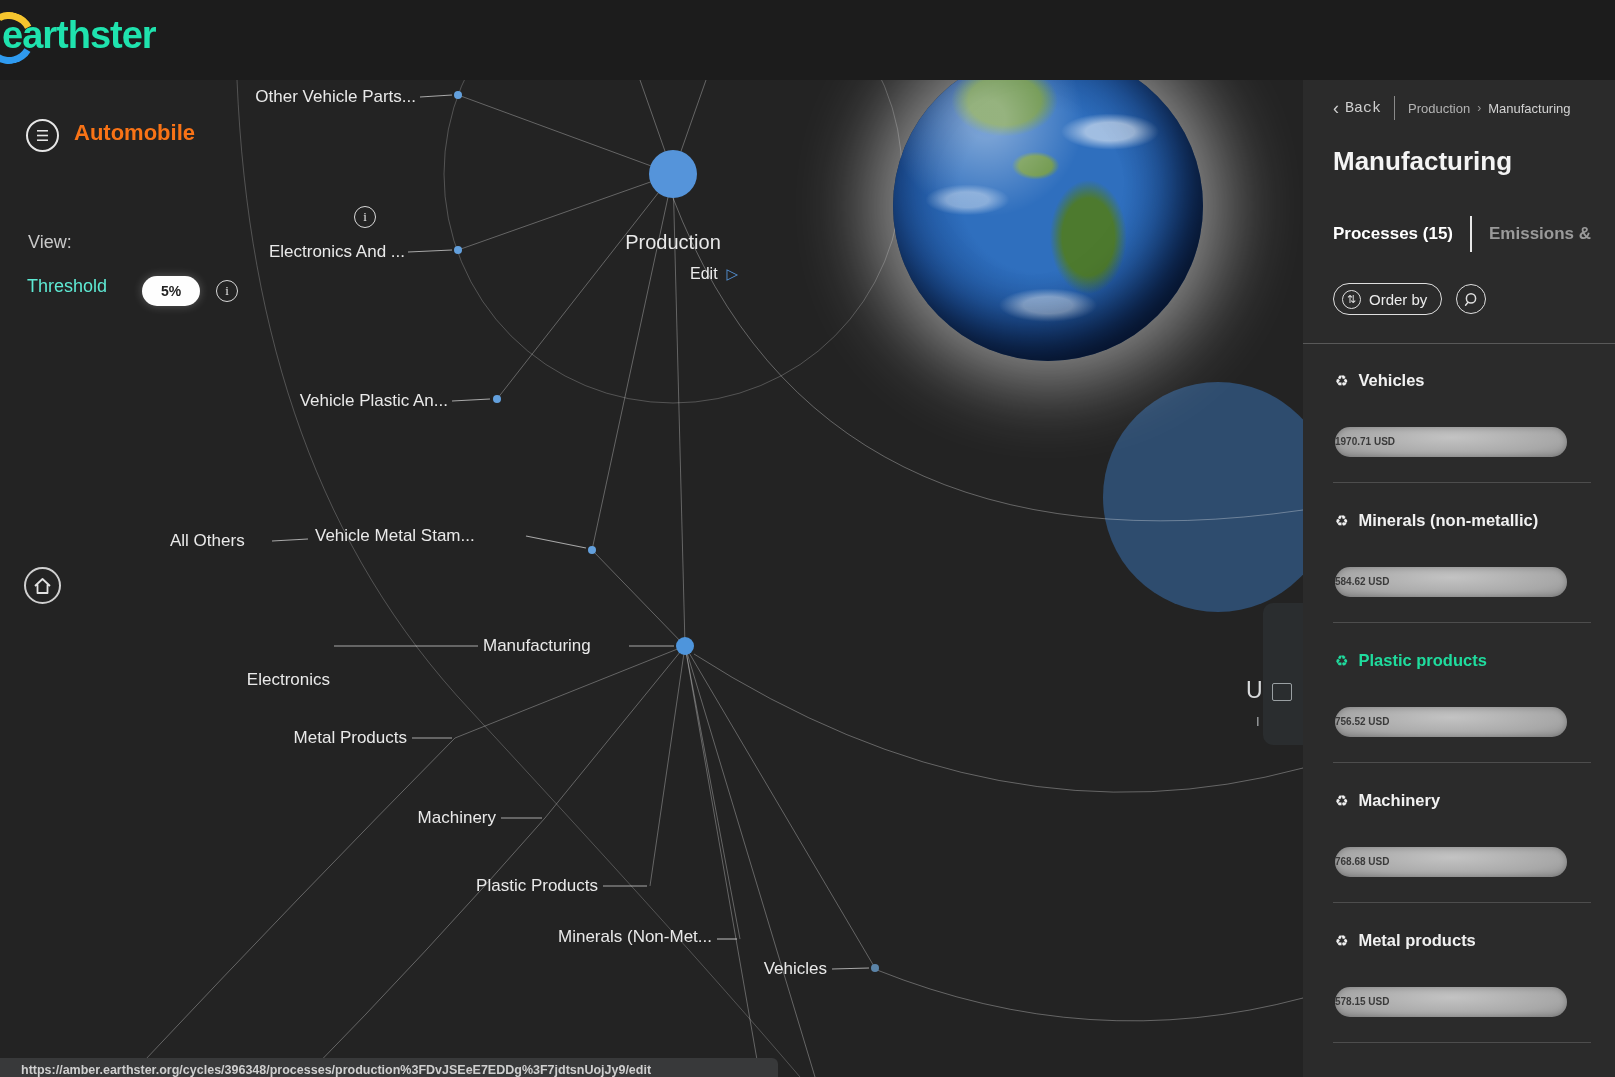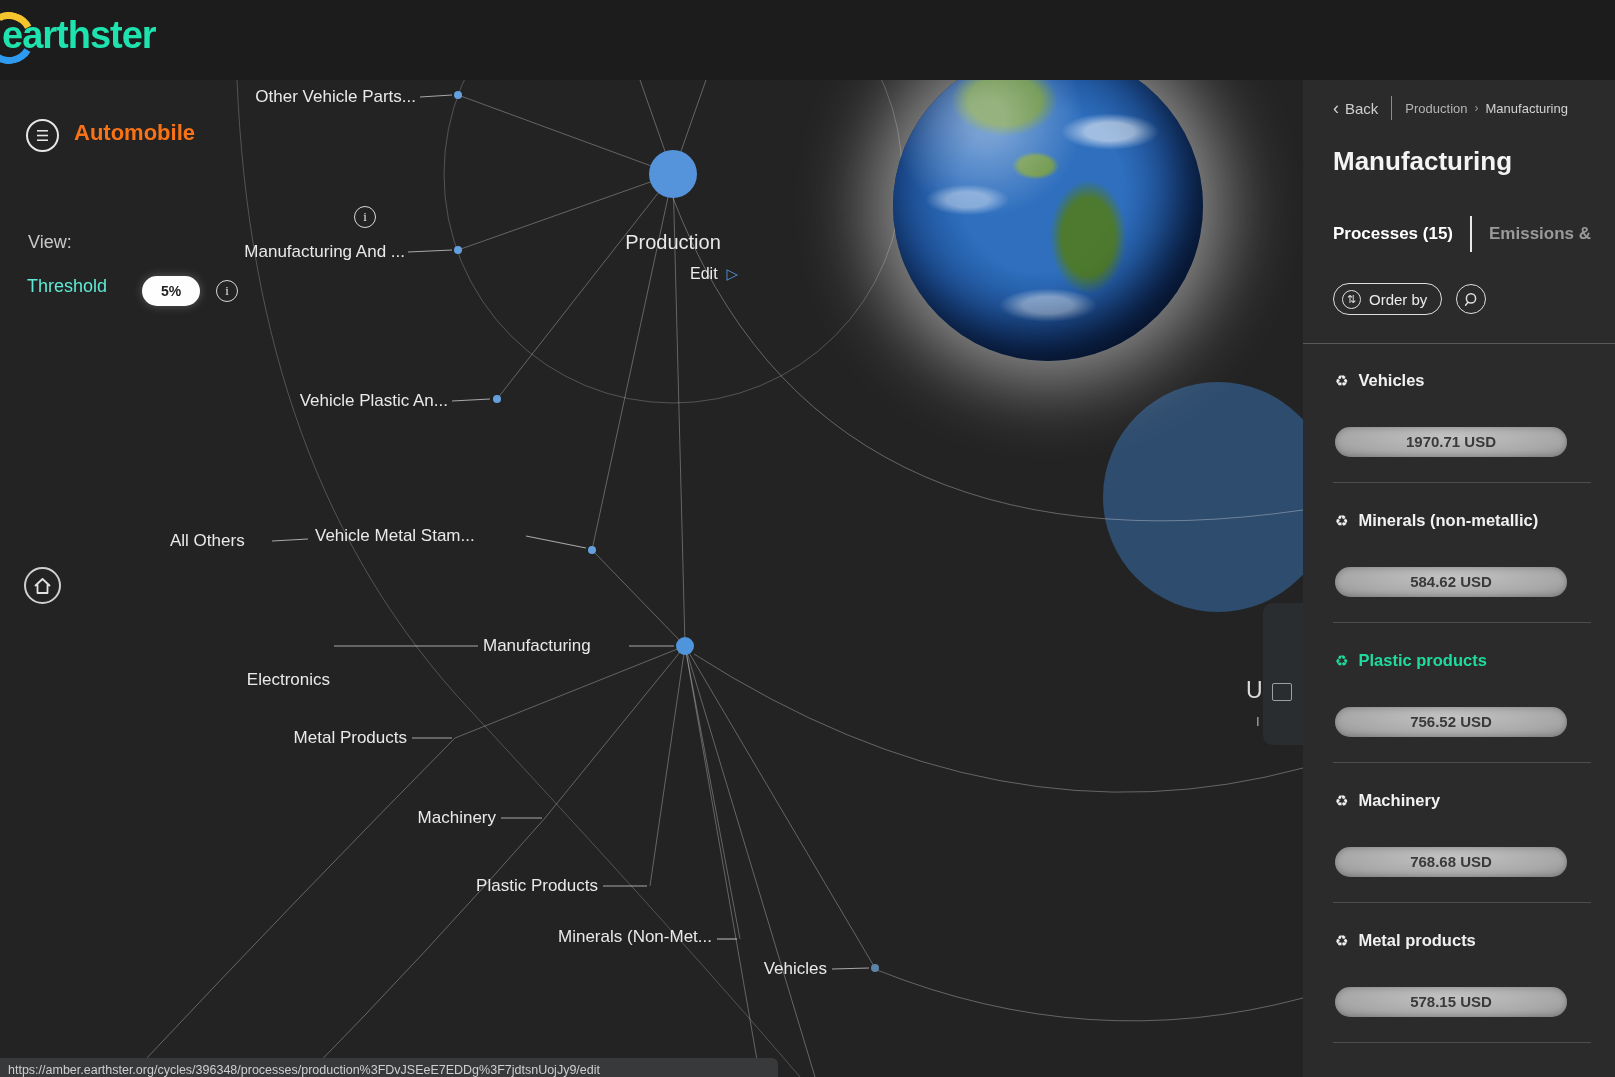--- a/index.html
+++ b/index.html
@@ -76,30 +76,30 @@
       font-size:23px; color:#d8dadc; z-index:4; }
   .partial-i { position:absolute; left:1256px; top:714px; font-size:13px; color:#a9acae; z-index:4; }
   .partial-popup { position:absolute; left:1263px; top:603px; width:40px; height:142px;
       background:#2a2d2f; border-radius:10px 0 0 10px; z-index:4; }
   .partial-checkbox { position:absolute; left:9px; top:80px; width:20px; height:18px;
       border:1.5px solid #9aa0a3; border-radius:2px; }
 
   
   .status-bar { position:absolute; left:0; top:1058px; height:28px; width:778px;
       background:#38393a; border-radius:0 6px 0 0; z-index:8; overflow:hidden; }
-  .status-bar span { display:block; padding:5px 10px 0 8px; font-size:12.5px; color:#cfcfcf;
-      white-space:nowrap; }
+  .status-bar span { display:block; padding:5px 10px 0 21px; font-size:12.5px; color:#cfcfcf;
+      white-space:nowrap;font-weight:bold; }
 
   
   #sidebar { position:absolute; left:1303px; top:80px; width:312px; height:997px;
       background:#2b2b2b; z-index:30; overflow:hidden; }
   .crumb-row { position:absolute; left:30px; top:16px; display:flex; align-items:center;
       white-space:nowrap; }
   .back-chev { color:#cfcfcf; font-size:18px; margin-right:6px; }
-  .back-label { color:#cfcfcf; font-size:15px; }
+  .back-label { color:#cfcfcf; font-size:15px;font-family:Liberation Mono, monospace; }
   .crumb-div { width:1px; height:24px; background:#8a8a8a; margin:0 13px; }
   .crumb-parent { color:#b3b3b3; font-size:13px; }
   .crumb-sep { color:#999; font-size:12px; margin:0 7px; }
   .crumb-current { color:#d2d2d2; font-size:13px; }
   .sb-title { position:absolute; left:30px; top:66px; font-size:26px; font-weight:700;
       color:#f4f4f4; }
   .tabs-row { position:absolute; left:30px; top:136px; display:flex; align-items:center;
       white-space:nowrap; }
   .tab-active { color:#fff; font-size:17px; font-weight:700; }
   .tab-div { width:2px; height:36px; background:#e8e8e8; margin:0 17px; }
@@ -115,21 +115,21 @@
   .sb-divider-full { position:absolute; left:0; top:263px; width:312px; height:1px;
       background:rgba(255,255,255,.22); }
   .proc-row { position:absolute; left:30px; width:260px; height:140px; }
   .proc-head { position:absolute; left:2px; top:28px; display:flex; align-items:center; gap:10px; }
   .proc-icon { font-size:15px; color:#f1f1f1; line-height:1; }
   .proc-name { font-size:16.5px; font-weight:700; color:#f1f1f1; white-space:nowrap; }
   .proc-row.hl .proc-icon, .proc-row.hl .proc-name { color:#1fdc9e; }
   .proc-pill { position:absolute; left:2px; top:84px; width:232px; height:30px; border-radius:15px;
       background:radial-gradient(ellipse at 50% 35%, #c3c3c3 0%, #a8a8a8 65%, #8f8f8f 100%);
       box-shadow:inset 0 0 6px rgba(0,0,0,.25);
-      text-align:center; line-height:30px; font-size:15px; font-weight:600; color:#3a3a3a; }
+      line-height:30px; font-size:10px; font-weight:600; color:#3a3a3a; }
   .proc-div { position:absolute; left:0; top:139px; width:258px; height:1px;
       background:rgba(255,255,255,.16); }
 </style>
 </head>
 <body>
 
 <div id="app">
 
   <div id="canvas">
 
@@ -183,21 +183,21 @@
         <circle cx="497" cy="319" r="4" fill="#63a0dd"></circle>
         <circle cx="592" cy="470" r="4" fill="#63a0dd"></circle>
         <circle cx="685" cy="566" r="9" fill="#4e95dc"></circle>
         <circle cx="875" cy="888" r="4" fill="#5b84a8"></circle>
       </g>
     </svg>
 
     <div class="earth"></div>
 
     <div class="graph-label ta-right" style="left:180px;top:97px;width:236px">Other Vehicle Parts...</div>
-    <div class="graph-label ta-right" style="left:168px;top:252px;width:237px">Manufacturing And ...</div>
+    <div class="graph-label ta-right" style="left:168px;top:252px;width:237px">Electronics And ...</div>
     <div class="graph-label ta-right" style="left:198px;top:401px;width:250px">Vehicle Plastic An...</div>
     <div class="graph-label" style="left:170px;top:541px">All Others</div>
     <div class="graph-label" style="left:315px;top:536px">Vehicle Metal Stam...</div>
     <div class="graph-label ta-right" style="left:213px;top:680px;width:117px">Electronics</div>
     <div class="graph-label" style="left:483px;top:646px">Manufacturing</div>
     <div class="graph-label ta-right" style="left:254px;top:738px;width:153px">Metal Products</div>
     <div class="graph-label ta-right" style="left:389px;top:818px;width:107px">Machinery</div>
     <div class="graph-label ta-right" style="left:434px;top:886px;width:164px">Plastic Products</div>
     <div class="graph-label ta-right" style="left:504px;top:937px;width:208px">Minerals (Non-Met...</div>
     <div class="graph-label ta-right" style="left:739px;top:969px;width:88px">Vehicles</div>

